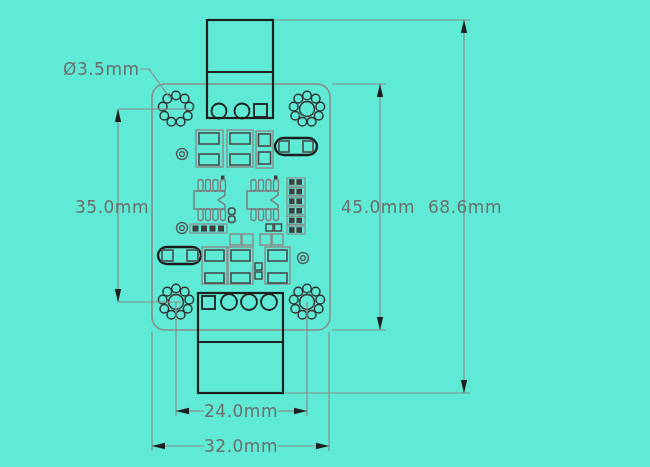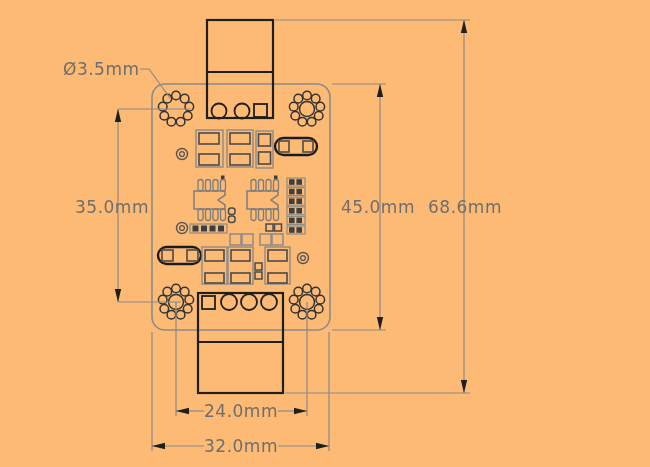--- a/index.html
+++ b/index.html
@@ -1,16 +1,16 @@
 <!DOCTYPE html>
 <html><head>
 <meta charset="utf-8">
 <style>
   html,body{margin:0;padding:0;background:#ffffff;}
-  #canvas{position:relative;width:650px;height:467px;background:#fdba74;overflow:hidden;
+  #canvas{position:relative;width:650px;height:467px;background:#5eead4;overflow:hidden;
           font-family:"DejaVu Sans", sans-serif;}
   svg{display:block;}
   .dim-text{font-family:"DejaVu Sans", sans-serif;font-size:17px;letter-spacing:0.5px;fill:#6e6e6e;}
   .gray{stroke:#8b8b8b;fill:none;}
   .dark{stroke:#1f1f1f;fill:none;}
   .pad{stroke:#4a4a4a;fill:none;}
   .dimline{stroke:#8a8a8a;stroke-width:1.2;fill:none;}
   .arrow{fill:#1f1f1f;stroke:none;}
 </style>
 </head>

